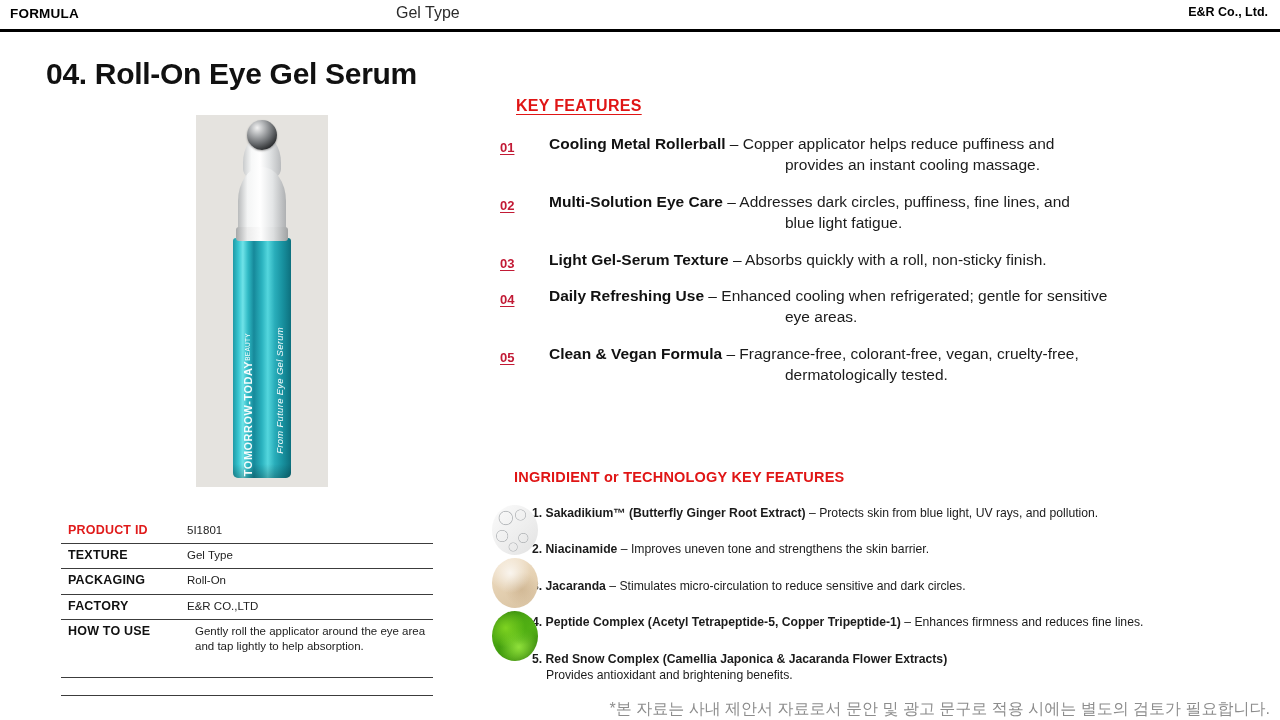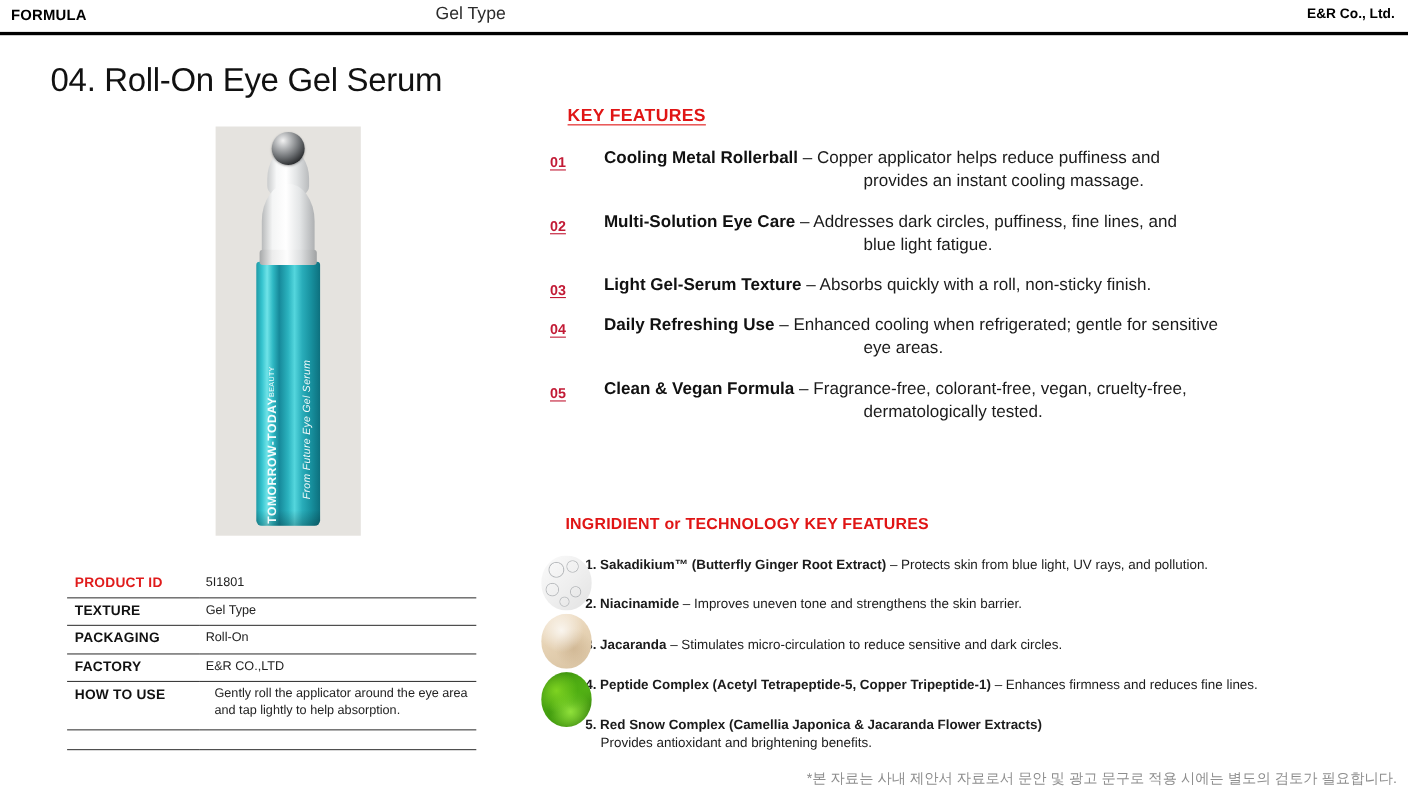--- a/index.html
+++ b/index.html
@@ -25,21 +25,21 @@
     font-size: 16px; color: #2b2b2b; font-weight: normal;
   }
   .topbar-right {
     position: absolute; right: 12px; top: 5px;
     font-size: 12.5px; font-weight: bold; color: #000;
   }
 
   
   .slide-title {
     position: absolute; left: 46px; top: 57px;
-    font-size: 30px; font-weight: normal; color: #111; letter-spacing: -0.3px;
+    font-size: 30px; font-weight: bold; color: #111; letter-spacing: -0.3px;
   }
 
   
   .product-panel {
     position: absolute; left: 196px; top: 115px; width: 132px; height: 372px;
     background: #e5e3df;
     overflow: hidden;
   }
   .tube-wrap { position: absolute; left: 0; top: 0; width: 132px; height: 372px; }
   .roller-ball {
@@ -98,21 +98,21 @@
   .spec-table tr { border-bottom: 1.4px solid #3c3c3c; }
   .spec-table tr:first-child { border-top: none; }
   .spec-table td { padding: 4px 0 5px 0; vertical-align: top; }
   .spec-key {
     width: 120px; padding-left: 7px !important;
     font-size: 12.5px; font-weight: bold; color: #111; letter-spacing: .2px;
   }
   .spec-key.accent { color: #e01b1b; }
   .spec-val { font-size: 11.5px; color: #222; padding-left: 6px !important; line-height: 1.32; }
   .spec-val.indent { padding-left: 14px !important; }
-  .spec-table tr.tall td { padding-bottom: 9px; }
+  .spec-table tr.tall td { padding-bottom: 23px; }
   .spec-table tr.spacer { height: 18px; border-bottom: 1.4px solid #3c3c3c; }
   .spec-table tr.spacer td { padding: 0; }
 
   
   .kf-heading {
     position: absolute; left: 516px; top: 97px;
     font-size: 16px; font-weight: bold; color: #e01515;
     text-decoration: underline; text-underline-offset: 3px;
     letter-spacing: .3px;
   }
@@ -162,21 +162,21 @@
       linear-gradient(150deg, #2f7d0a 0%, #56b417 50%, #2a6f08 100%);
   }
   .ing-list { margin-left: 40px; }
   .ing-item { font-size: 12.2px; color: #1b1b1b; line-height: 1.35; margin-bottom: 20px; }
   .ing-item b { font-weight: bold; }
   .ing-item .sub { display: block; padding-left: 14px; }
   .ing-item.last { margin-bottom: 0; }
 
   .footnote {
     position: absolute; right: 10px; top: 699px;
-    font-size: 13px; color: #8d8d8d;
+    font-size: 16px; color: #8d8d8d;
   }
 </style>
 </head>
 <body>
 
 <div class="slide">
 
   <div class="topbar">
     <div class="topbar-left">FORMULA</div>
     <div class="topbar-center">Gel Type</div>

